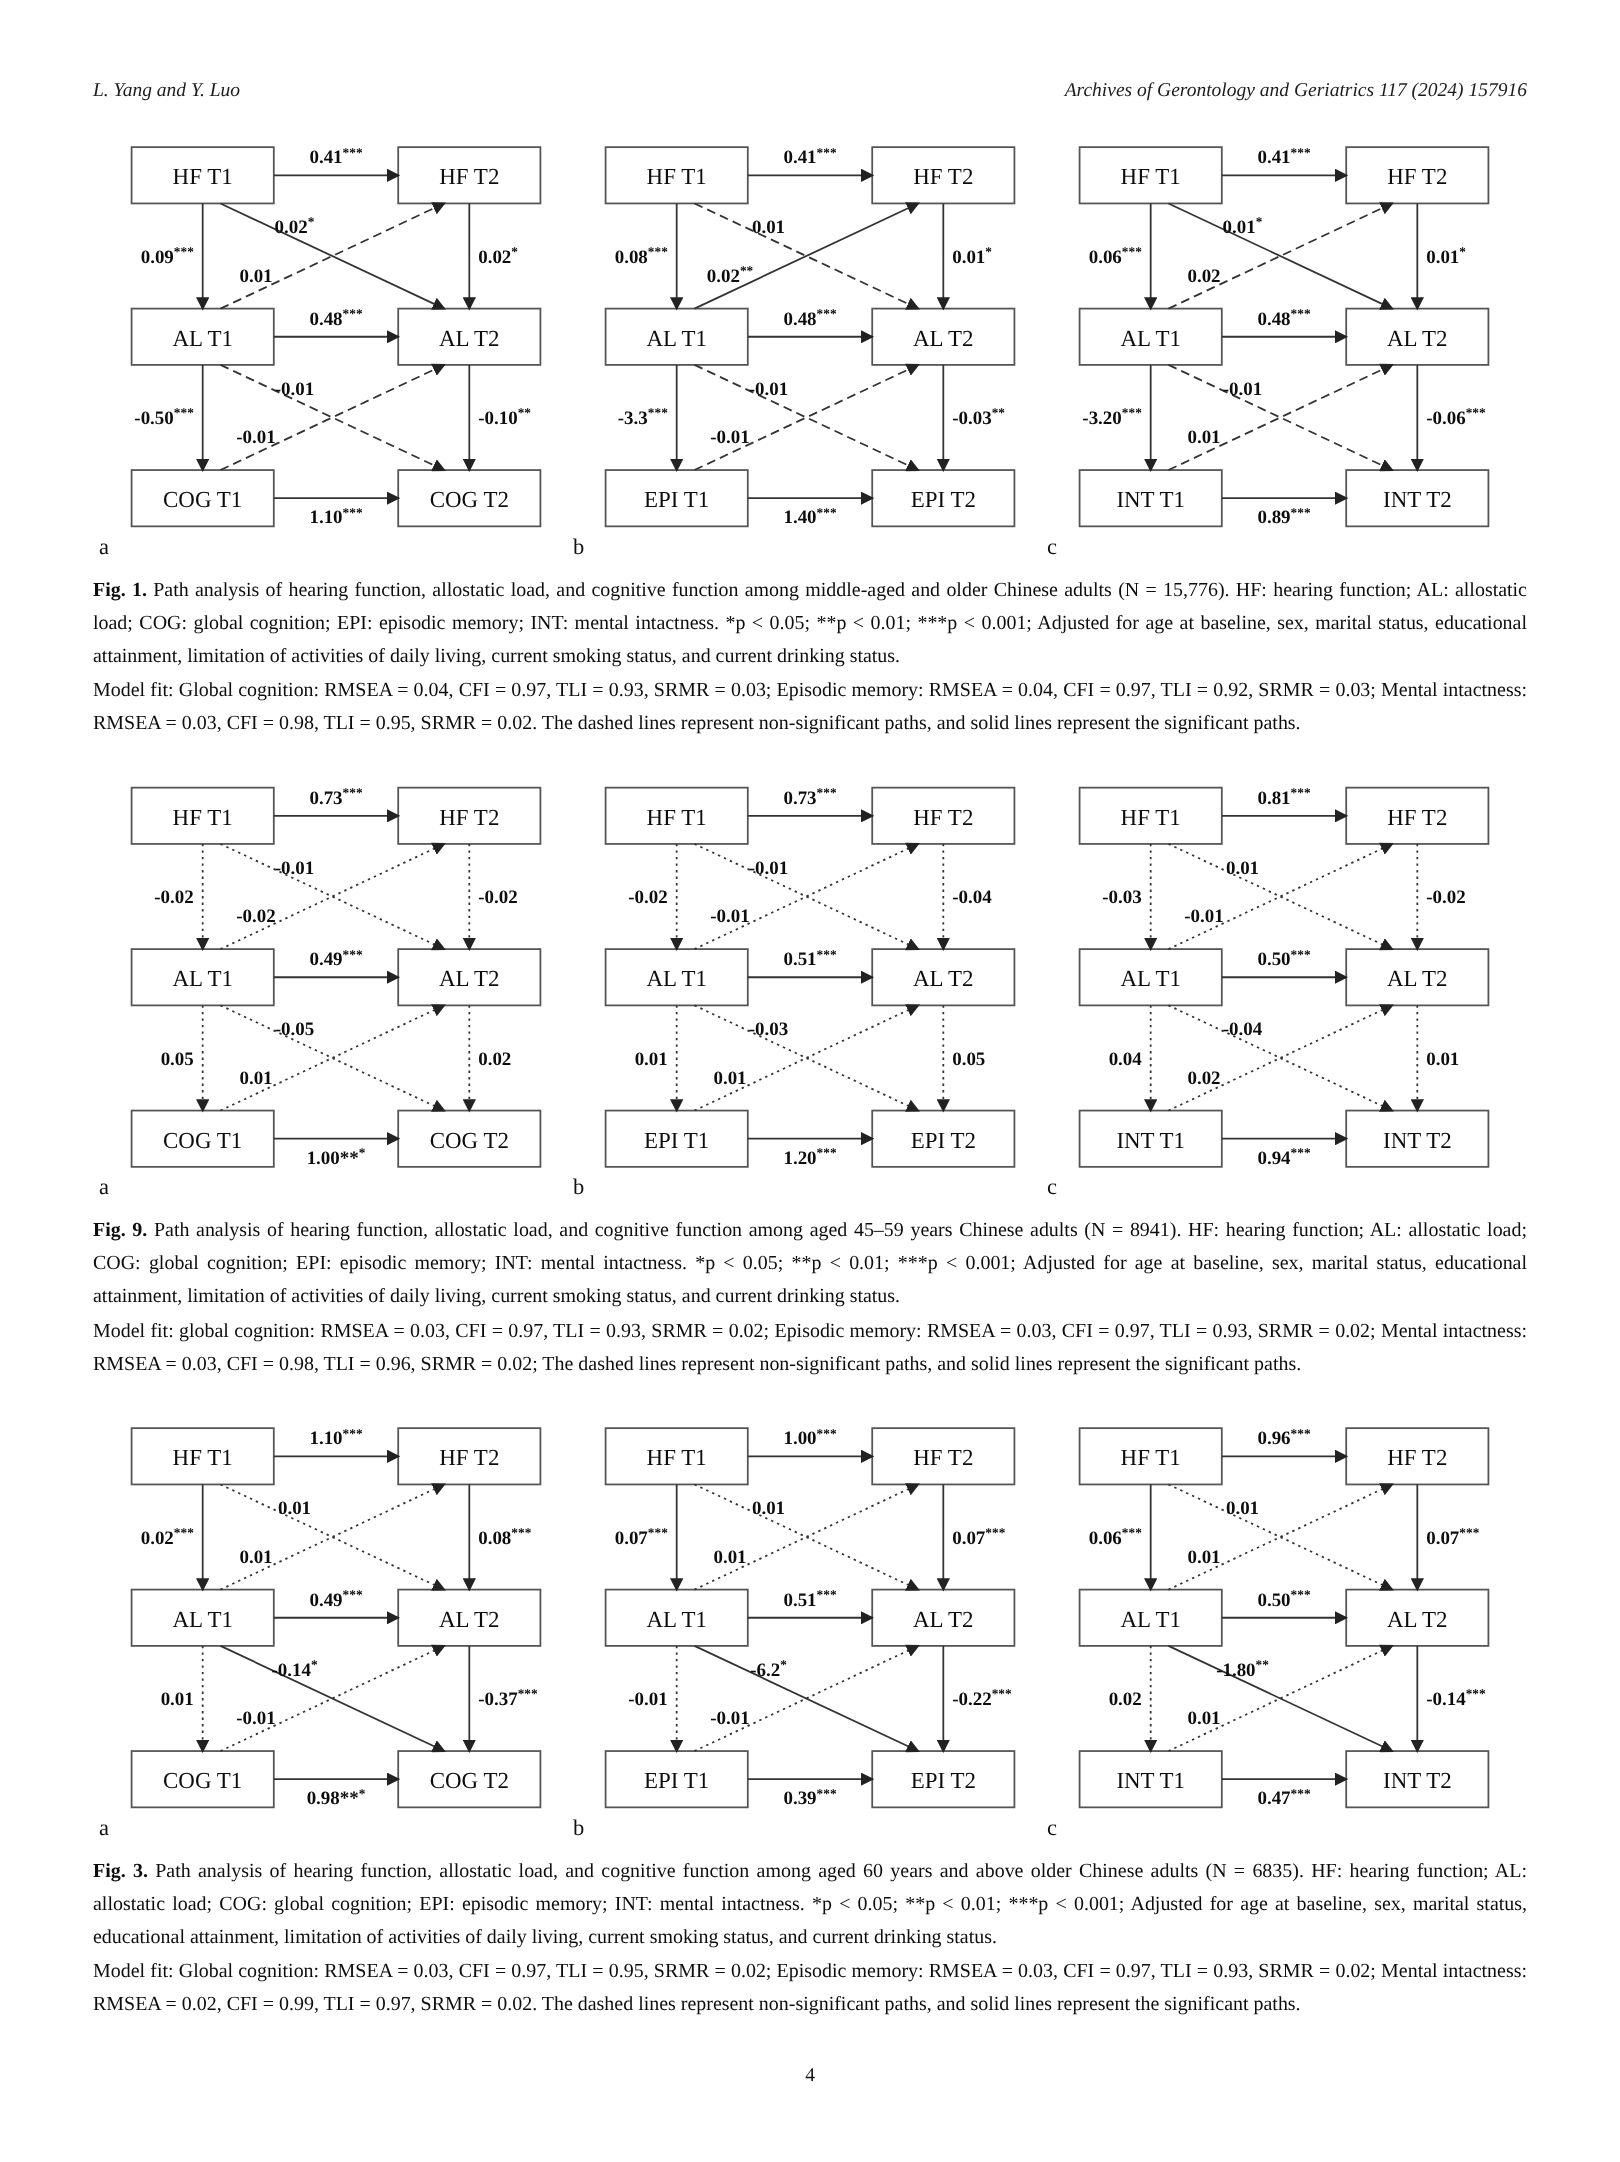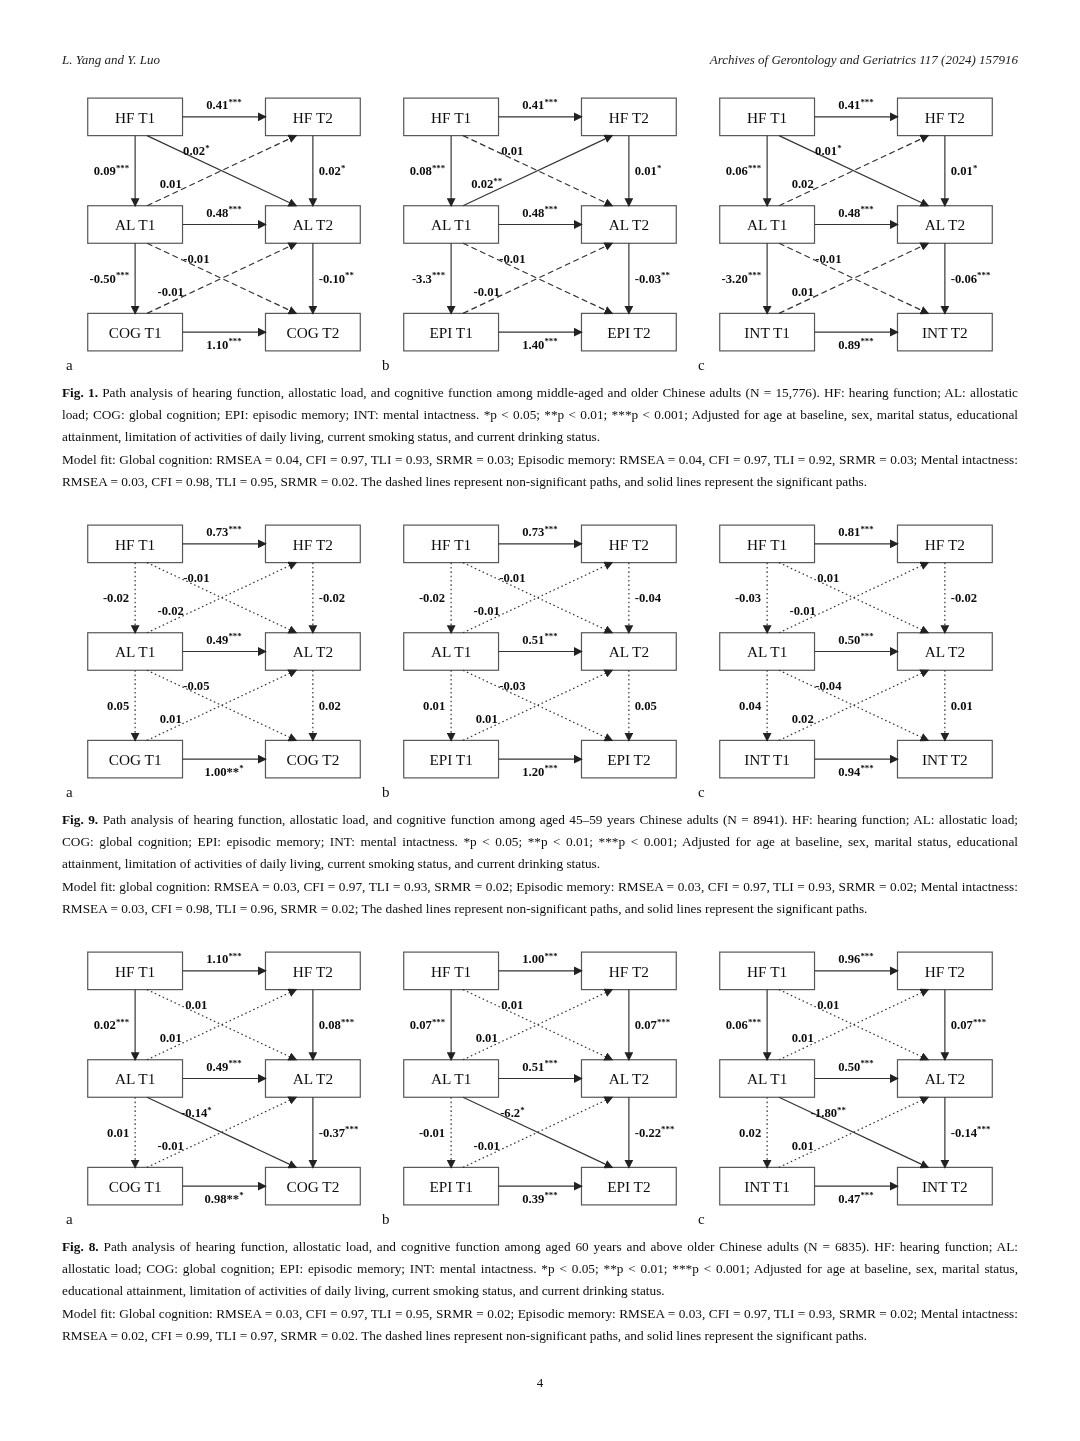--- a/index.html
+++ b/index.html
@@ -454,21 +454,21 @@
             <text x="106" y="206" text-anchor="middle" class="coef">0.01</text>
             <line x1="250" y1="153" x2="250" y2="224" stroke="#333" stroke-width="1.2" marker-end="url(#arw22)"></line>
             <text x="256" y="193" text-anchor="start" class="coef">-0.14<tspan dy="-4.5" font-size="9">***</tspan></text>
             <line x1="118" y1="243" x2="202" y2="243" stroke="#333" stroke-width="1.2" marker-end="url(#arw22)"></line>
             <text x="160" y="260" text-anchor="middle" class="coef">0.47<tspan dy="-4.5" font-size="9">***</tspan></text>
           </svg>
           <div class="panel-letter">c</div>
         </div>
       </div>
     <div class="caption">
-      <p><b>Fig. 8.</b>
+      <p><b>Fig. 3.</b>
         <span>Path analysis of hearing function, allostatic load, and cognitive function among aged 60 years and above older Chinese adults (N = 6835). HF: hearing function; AL: allostatic load; COG: global cognition; EPI: episodic memory; INT: mental intactness. *p &lt; 0.05; **p &lt; 0.01; ***p &lt; 0.001; Adjusted for age at baseline, sex, marital status, educational attainment, limitation of activities of daily living, current smoking status, and current drinking status.</span></p>
       <p>Model fit: Global cognition: RMSEA = 0.03, CFI = 0.97, TLI = 0.95, SRMR = 0.02; Episodic memory: RMSEA = 0.03, CFI = 0.97, TLI = 0.93, SRMR = 0.02; Mental intactness: RMSEA = 0.02, CFI = 0.99, TLI = 0.97, SRMR = 0.02. The dashed lines represent non-significant paths, and solid lines represent the significant paths.</p>
     </div>
   </div>
 
   <div class="pagenum">4</div>
 
 </div>
 
 </body></html>

